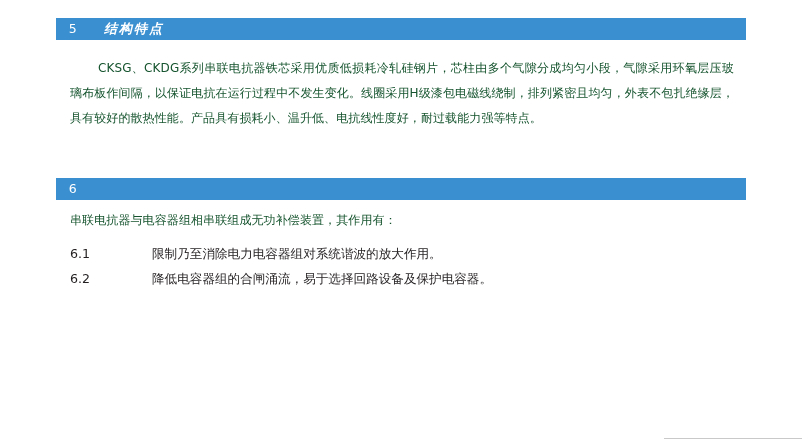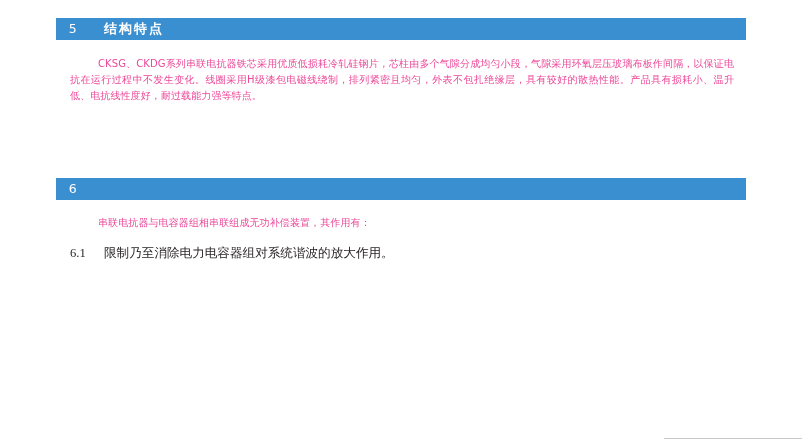--- a/index.html
+++ b/index.html
@@ -37,75 +37,75 @@
     line-height: 22px;
     letter-spacing: 0.5px;
   }
   .section-bar .title {
     color: #ffffff;
     font-size: 13px;
     font-weight: bold;
     line-height: 22px;
     letter-spacing: 2px;
     padding-left: 14px;
+    font-style: italic;
   }
   #bar-structure {
     left: 56px;
     top: 18px;
     width: 690px;
   }
   #bar-performance {
     left: 56px;
     top: 178px;
     width: 690px;
   }
   .body-text {
     position: absolute;
-    font-size: 10px;
-    line-height: 16px;
-    color: #ec4899;
+    font-size: 12px;
+    line-height: 25px;
+    color: #14532d;
     text-align: justify;
     letter-spacing: 0.1px;
   }
   #para-structure {
     left: 70px;
     top: 56px;
     width: 664px;
     text-indent: 28px;
   }
   #perf-intro {
     left: 70px;
-    top: 215px;
+    top: 208px;
     width: 664px;
-    margin-left: 28px;
   }
   .perf-list {
     position: absolute;
     left: 70px;
     top: 241px;
     width: 672px;
   }
   .perf-item {
     display: flex;
     align-items: flex-start;
     font-size: 12.6px;
     line-height: 25px;
     color: #231f20;
-    font-family: Liberation Serif, serif;
   }
   .perf-item .idx {
     width: 34px;
     flex: 0 0 34px;
     font-size: 12.6px;
     line-height: 25px;
   }
   .perf-item .txt {
     flex: 1 1 auto;
     line-height: 25px;
     text-align: justify;
+    margin-left: 48px;
   }
   .footer-rule {
     position: absolute;
     left: 664px;
     top: 438px;
     width: 138px;
     height: 1px;
     background: #c9c9c9;
   }
 </style>
@@ -125,17 +125,21 @@
     <div class="num">6</div>
   </div>
 
   <div class="body-text" id="perf-intro">串联电抗器与电容器组相串联组成无功补偿装置，其作用有：</div>
 
   <div class="perf-list">
     <div class="perf-item">
       <div class="idx">6.1</div>
       <div class="txt">限制乃至消除电力电容器组对系统谐波的放大作用。</div>
     </div>
+    <div class="perf-item">
+      <div class="idx">6.2</div>
+      <div class="txt">降低电容器组的合闸涌流，易于选择回路设备及保护电容器。</div>
+    </div>
   </div>
 
   <div class="footer-rule"></div>
 
 </div>
 
 </body></html>

